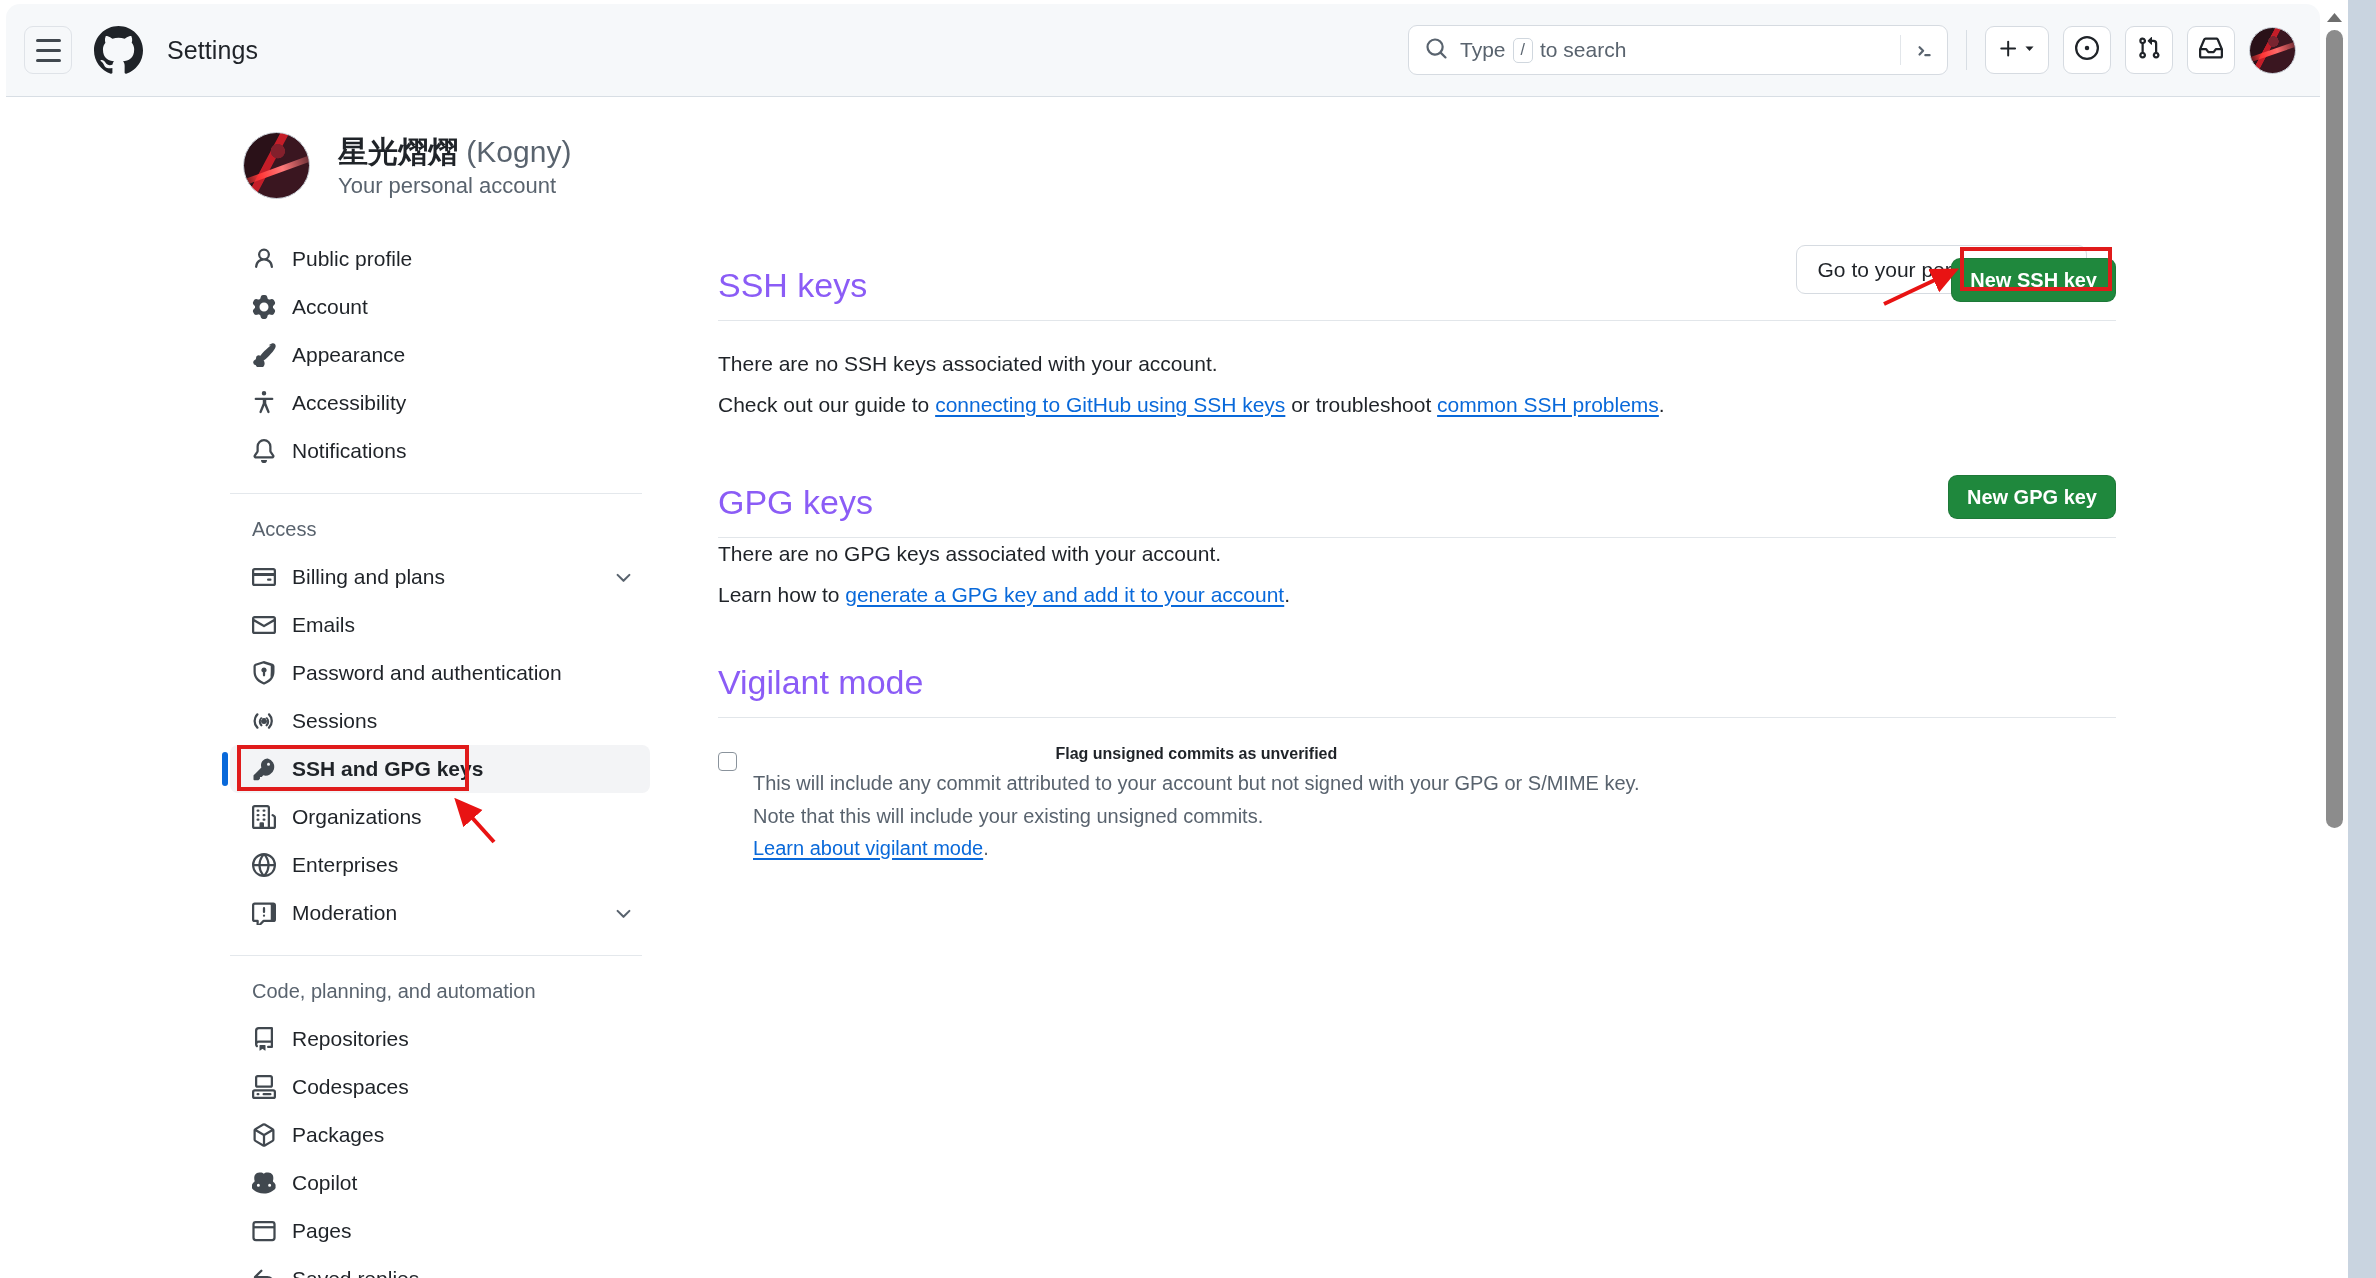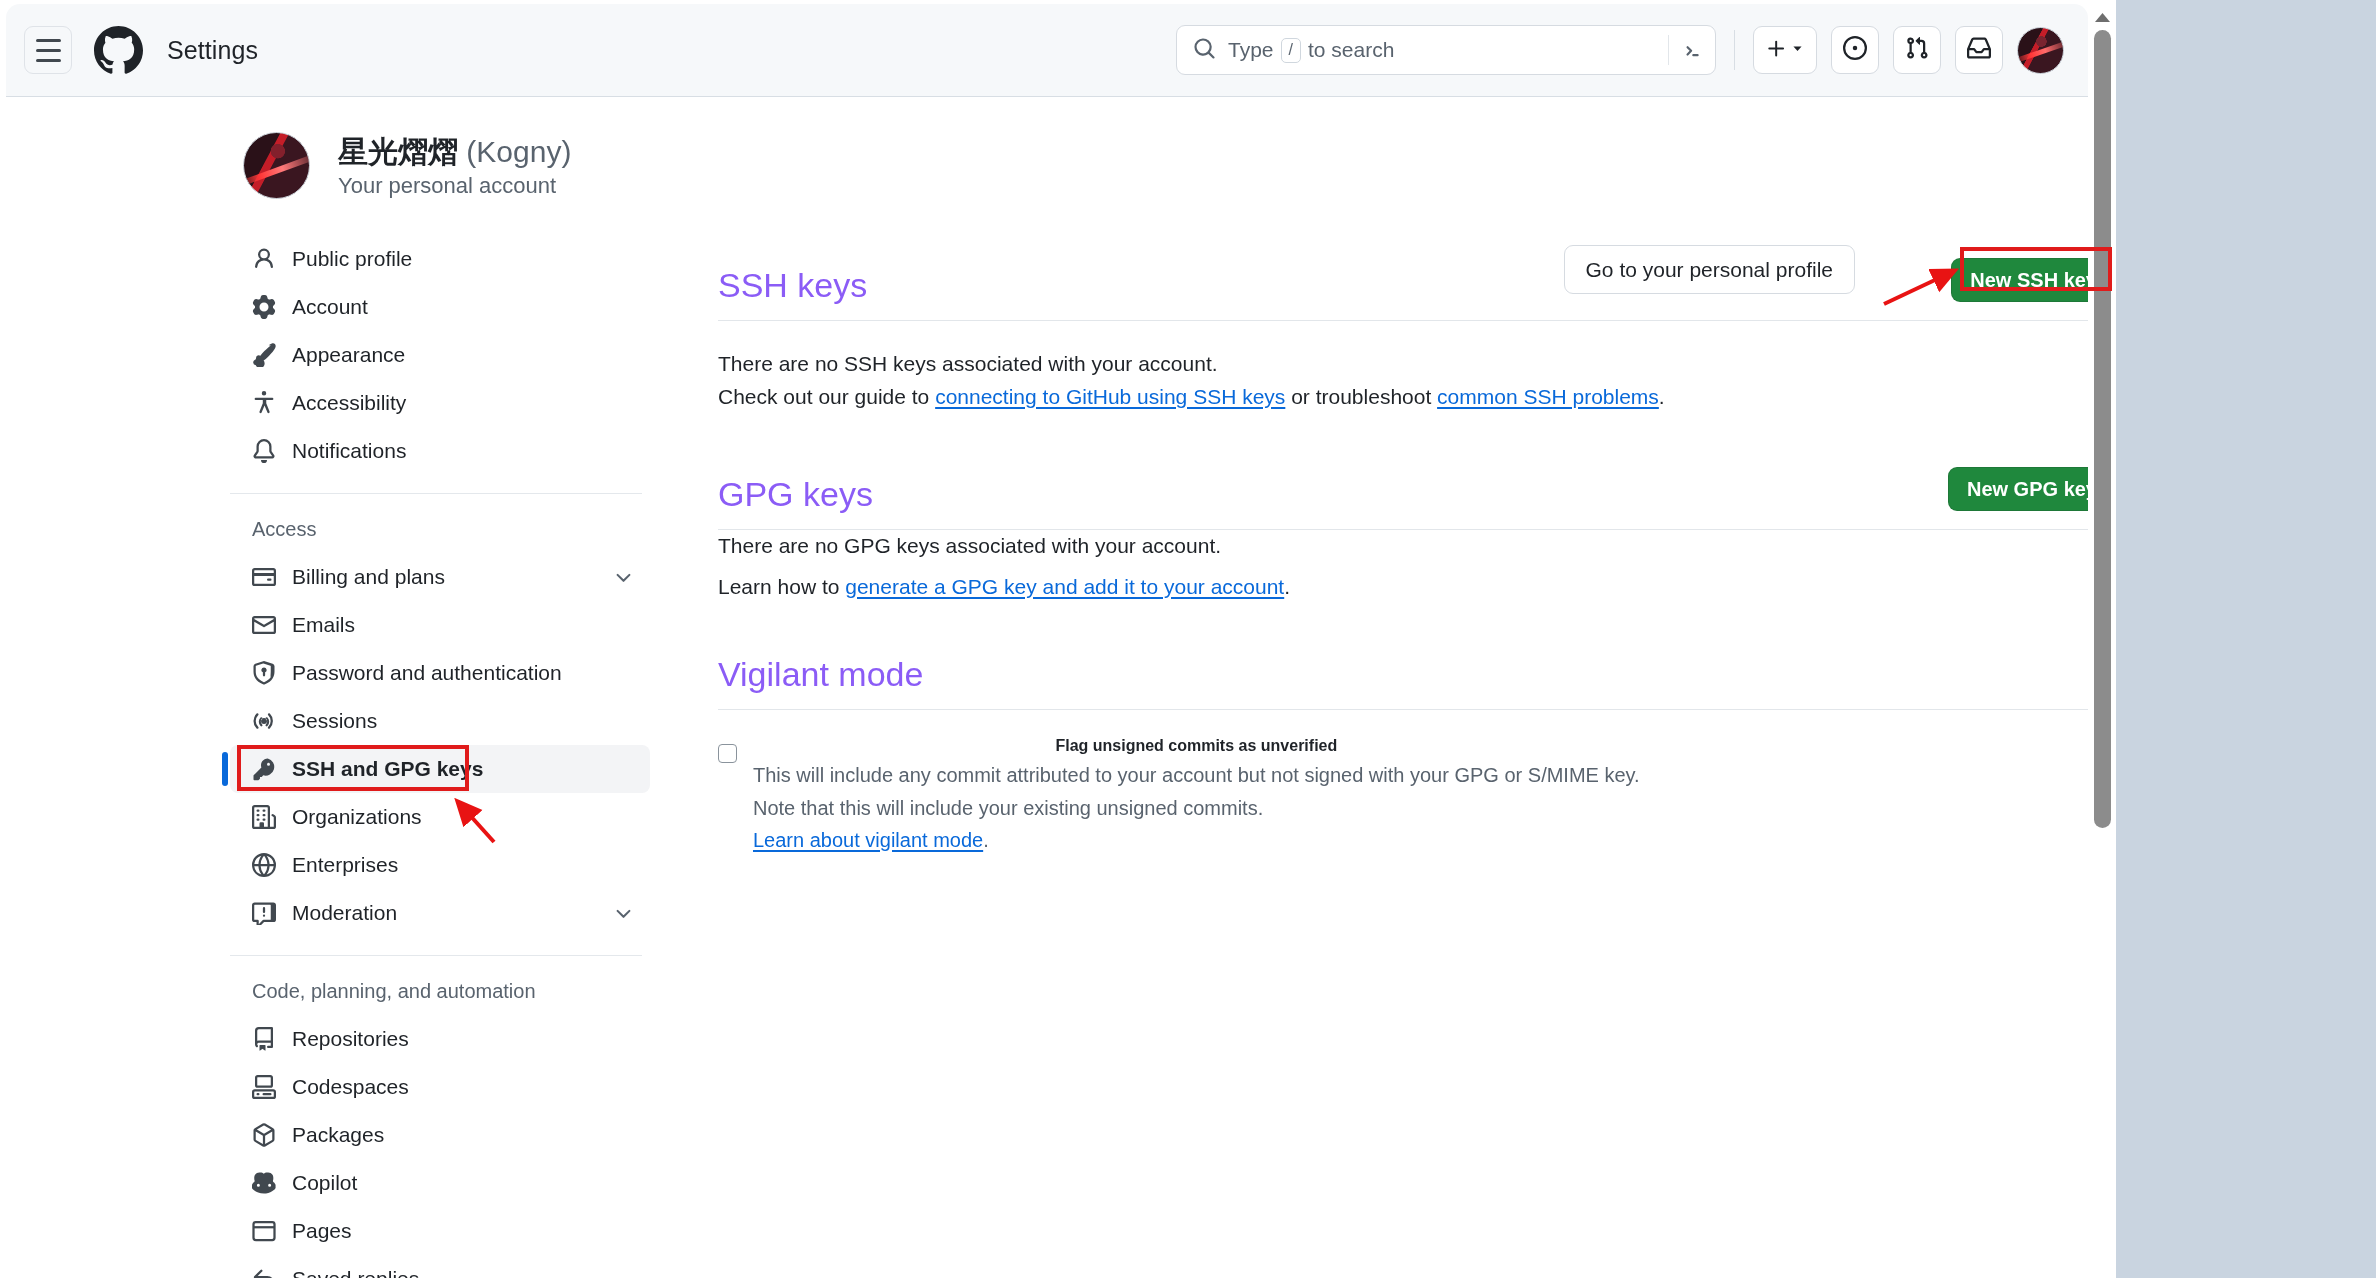--- a/index.html
+++ b/index.html
@@ -4,21 +4,21 @@
 <style>
   * { box-sizing: border-box; margin: 0; padding: 0; }
   html, body {
     width: 2376px; height: 1278px;
     overflow: hidden;
     background: #c9d4e0;
     font-family: "Liberation Sans", sans-serif;
   }
   .viewport {
     position: relative;
-    width: 2116px; height: 1278px;
+    width: 2348px; height: 1278px;
     background: #ffffff;
     overflow: hidden;
   }
 
   
   .header {
     position: absolute;
     left: 6px; top: 4px; right: 28px;
     height: 93px;
     background: #f6f8fa;
@@ -559,21 +559,21 @@
 
     <main class="main">
 
       <section style="margin-top:62px;">
         <div class="sec-head">
           <h2 class="sec-title">SSH keys</h2>
           <button class="btn-green">New SSH key</button>
         </div>
         <div class="sec-rule"></div>
         <p class="body-text" style="margin-top:27px;">There are no SSH keys associated with your account.</p>
-        <p class="body-text" style="margin-top:0;">
+        <p class="body-text" style="margin-top:8px;">
           <span>Check out our guide to </span><a class="lnk">connecting to GitHub using SSH keys</a><span> or troubleshoot </span><a class="lnk">common SSH problems</a><span>.</span>
         </p>
       </section>
 
       <section style="margin-top:54px;">
         <div class="sec-head">
           <h2 class="sec-title">GPG keys</h2>
           <button class="btn-green">New GPG key</button>
         </div>
         <div class="sec-rule"></div>

